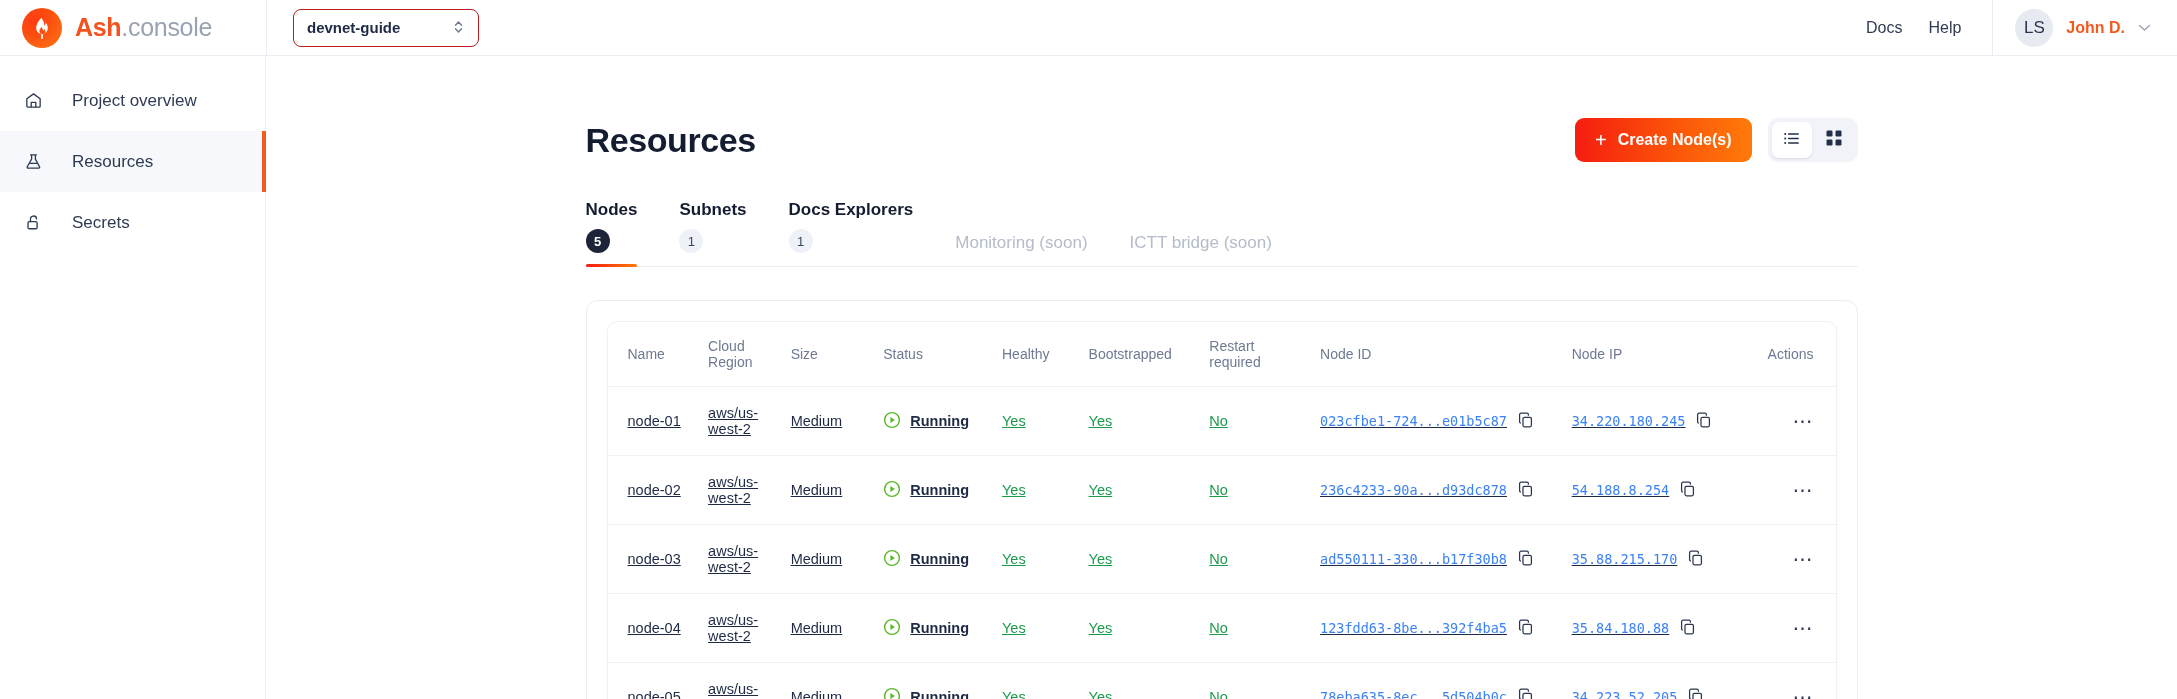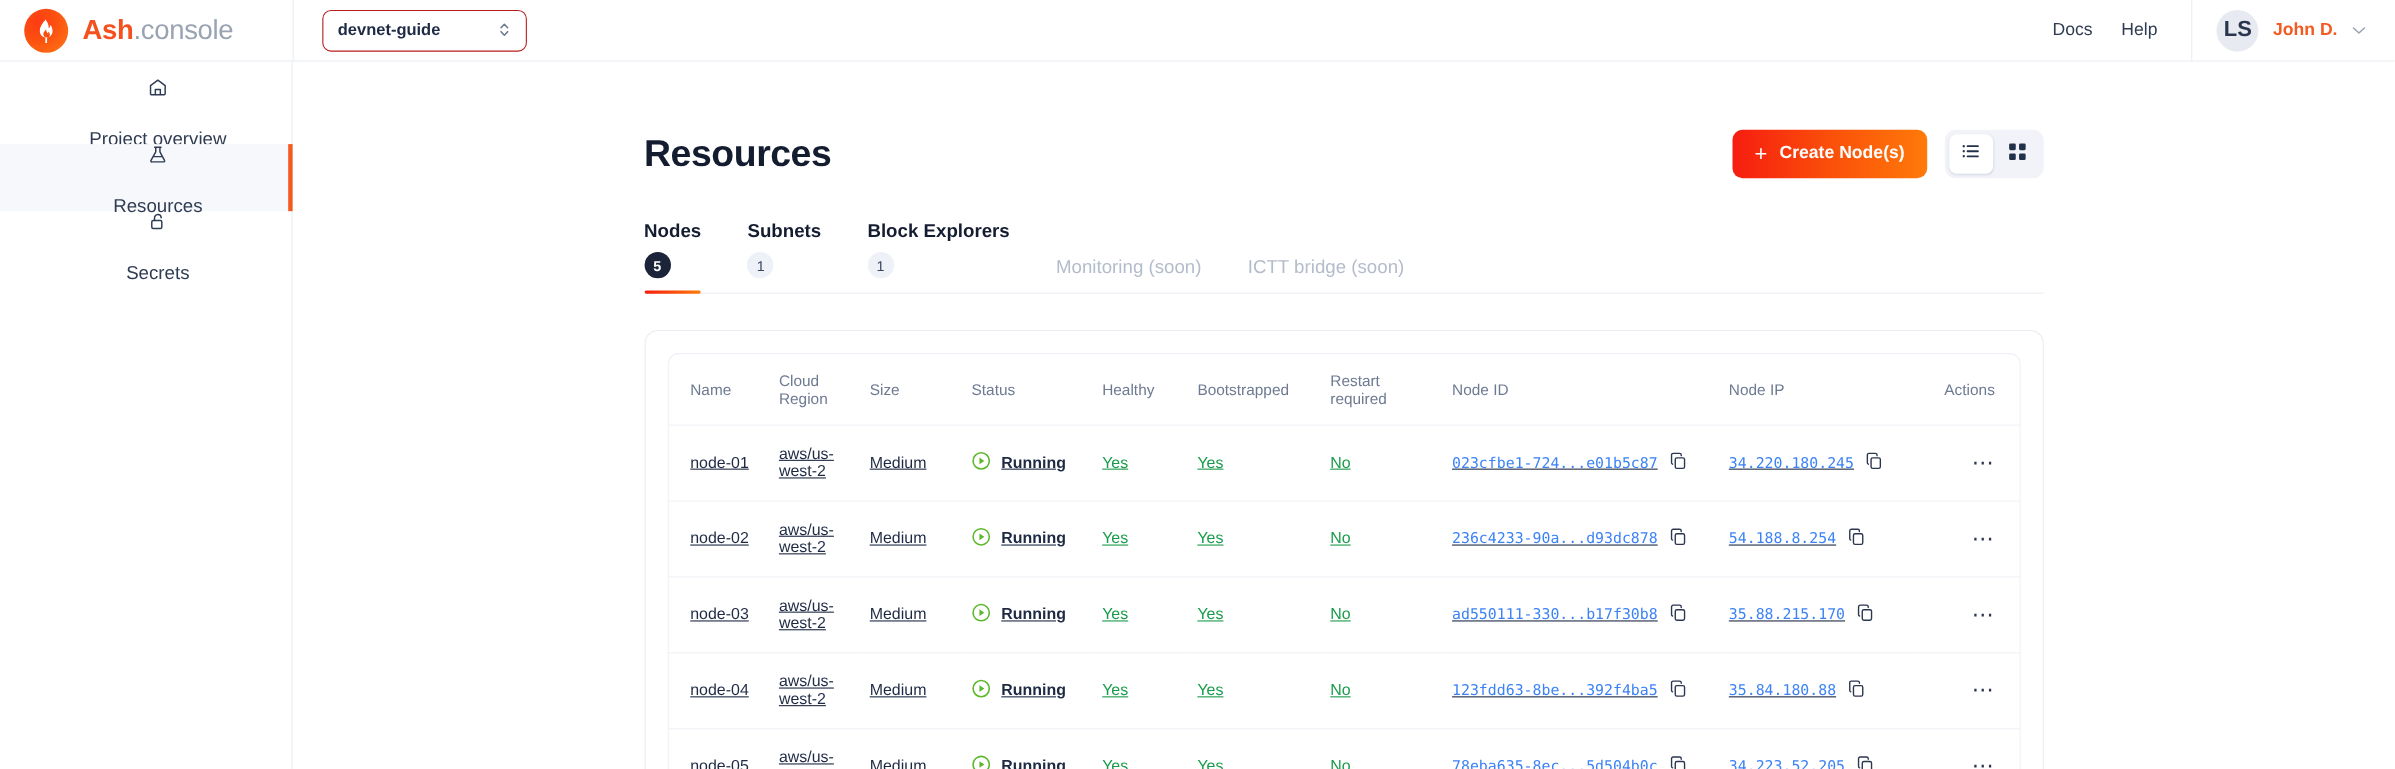--- a/index.html
+++ b/index.html
@@ -45,21 +45,21 @@
 
   .topbar-right { margin-left: auto; display: flex; align-items: center; height: 56px; }
   .top-link {
     font-size: 16px; color: #2f3b52; padding: 0 13px; cursor: pointer; text-decoration: none;
   }
   .top-sep { width: 1px; height: 56px; background: #e9edf3; margin: 0 22px 0 18px; }
   .user-area { display: flex; align-items: center; gap: 13px; padding-right: 26px; cursor: pointer; }
   .avatar {
     width: 38px; height: 38px; border-radius: 50%;
     background: #e7eaf0; color: #2b3purple; color: #2a3650;
-    font-size: 20px; font-weight: 700;
+    font-size: 17px; font-weight: 400;
     display: flex; align-items: center; justify-content: center;
   }
   .user-name { font-size: 16px; font-weight: 600; color: #f4591f; }
   .chev { color: #9aa3b2; font-size: 13px; }
 
   
   .body { display: flex; flex: 1; min-height: 0; }
 
   
   .sidebar {
@@ -68,21 +68,20 @@
     background: #fff;
     padding-top: 14px;
   }
   .nav-item {
     height: 61px;
     display: flex; align-items: center; gap: 28px;
     padding-left: 22px;
     font-size: 17px; color: #2f3b52;
     cursor: pointer;
     position: relative;
-    flex-direction: column;
   }
   .nav-item.active { background: #f6f8fb; font-weight: 400; }
   .nav-item.active::after {
     content: ""; position: absolute; right: -1px; top: 0; bottom: 0;
     width: 4px; background: #f4591f;
   }
   .nav-ico { width: 22px; height: 22px; display: flex; align-items: center; justify-content: center; color: #2f3b52; }
 
   
   .main { flex: 1; min-width: 0; overflow: hidden; padding: 0; }
@@ -321,21 +320,21 @@
         <div class="tabs">
           <div class="tab active">
             <span>Nodes</span>
             <span class="badge dark">5</span>
           </div>
           <div class="tab">
             <span>Subnets</span>
             <span class="badge light">1</span>
           </div>
           <div class="tab">
-            <span>Block Explorers</span>
+            <span>Docs Explorers</span>
             <span class="badge light">1</span>
           </div>
           <div class="tab disabled">
             <span>Monitoring (soon)</span>
           </div>
           <div class="tab disabled">
             <span>ICTT bridge (soon)</span>
           </div>
         </div>
 

